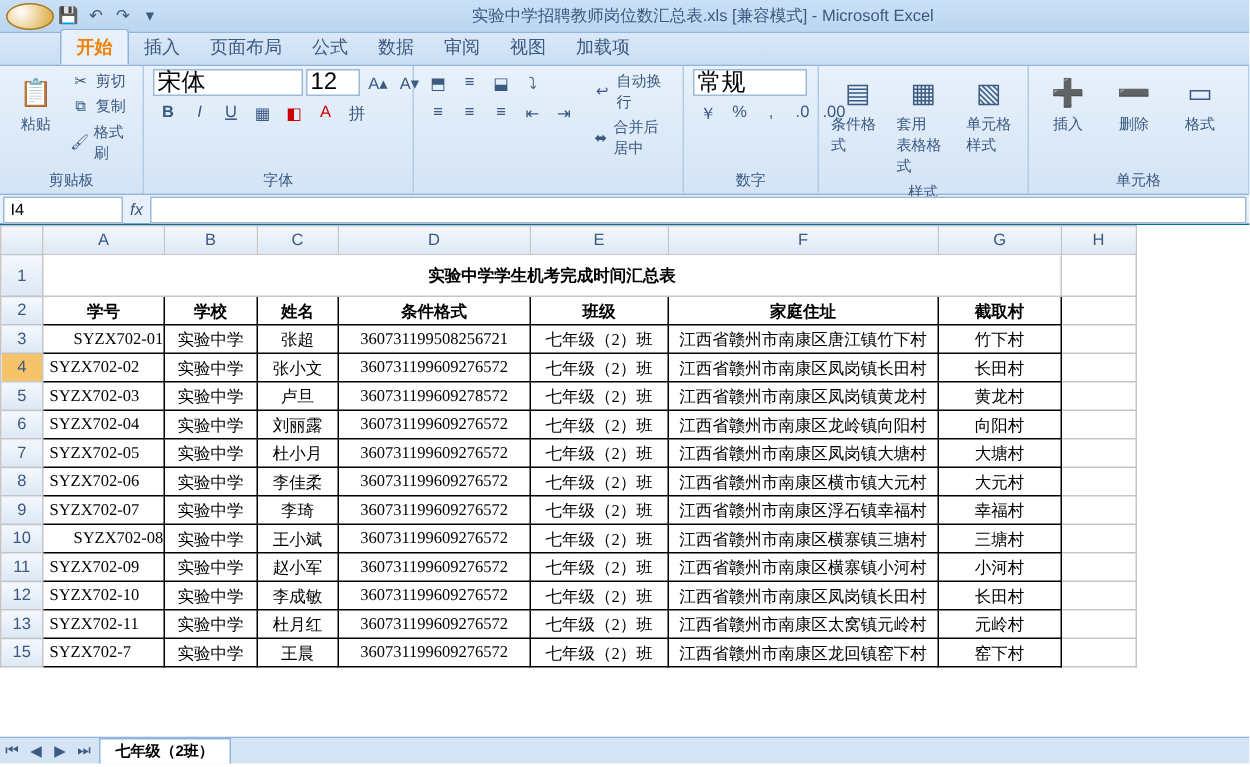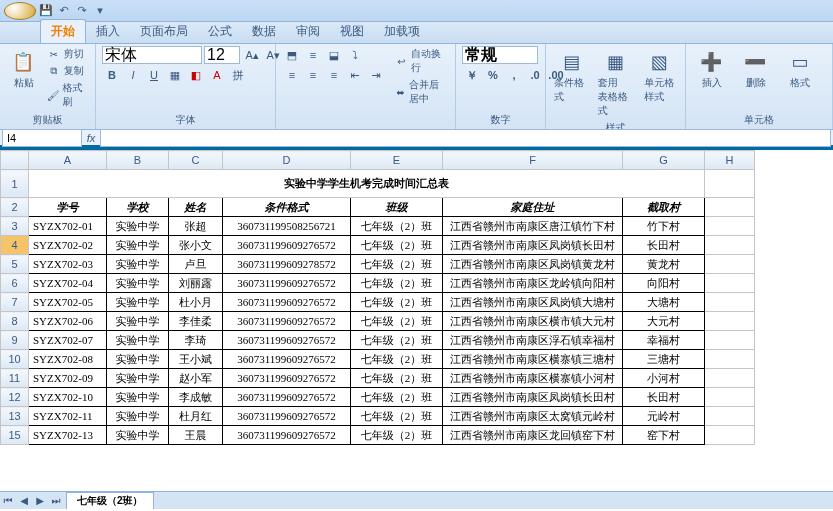--- a/index.html
+++ b/index.html
@@ -21,52 +21,53 @@
 .rgroup-label { font-size:10px; color:#3b5a82; text-align:center; padding-top:1px;}
 .bigbtn { display:flex; flex-direction:column; align-items:center; width:40px; padding:2px; cursor:pointer; font-size:10px; color:#3b5a82;}
 .bigbtn .ic { width:28px; height:28px; display:flex; align-items:center; justify-content:center; font-size:18px;}
 .smallrow { display:flex; flex-direction:column; gap:1px; }
 .smallbtn { display:flex; gap:3px; align-items:center; font-size:10px; color:#3b5a82; cursor:pointer; padding:1px;}
 .ic-sm { width:14px; height:14px; display:inline-flex; align-items:center; justify-content:center;}
 .combo { background:#fff; border:1px solid #9cb9d8; height:18px; font-size:16px; padding:0 2px; display:flex; align-items:center;}
 .btnrow { display:flex; gap:1px; }
 .btnrow .tb { width:20px; height:18px; border:1px solid transparent; display:flex; align-items:center; justify-content:center; cursor:pointer; font-size:11px; color:#3b5a82;}
 
-.namebox-row { background:#e8f1fb; height:20px; display:flex; align-items:center; border-bottom:5px solid #0369a1;}
+.namebox-row { background:#e8f1fb; height:20px; display:flex; align-items:center; border-bottom:1px solid #0369a1;}
 .namebox { width:80px; background:#fff; border:1px solid #9cb9d8; height:18px; margin-left:2px; padding:0 4px; font-size:11px;}
 .fx-btn { width:18px; height:18px; display:flex; align-items:center; justify-content:center; font-style:italic; color:#3b5a82; cursor:pointer;}
 .formula-bar { flex:1; background:#fff; border:1px solid #9cb9d8; height:18px; margin-right:2px;}
 
 .sheet-area { position:relative; height: 341px; overflow:hidden; background:#fff;}
 table.grid { border-collapse:collapse; table-layout:fixed; }
 table.grid th, table.grid td { border:1px solid #c5c5c5; font-size:11px; height:19px; overflow:hidden; white-space:nowrap; text-align:center;}
 table.grid th { background: linear-gradient(#f4f8fd,#dce8f5); color:#3b5a82; font-weight:normal; position:sticky; }
 table.grid .rowhdr { background: linear-gradient(#f4f8fd,#dce8f5); color:#3b5a82; text-align:center; width:28px;}
 table.grid .rowhdr.sel { background:#f5c36a;}
 .corner { width:28px; background:#dce8f5;}
 
 .data-title { font-size:16px; font-weight:bold; font-family:SimSun;}
-.data-hdr { font-weight:bold; font-family:SimSun; border:1px solid #000 !important; font-size:12px;font-style:italic;}
+.data-hdr { font-weight:bold; font-family:SimSun; border:1px solid #000 !important; font-size:12px;}
 .data-cell { border:1px solid #000 !important; font-size:12px; font-family:SimSun; }
 
 .sheettabs { background:#d4e4f5; height:18px; display:flex; align-items:center; border-top:1px solid #8fb4dd; font-size:10px;}
 .navbtn { width:16px; height:16px; display:flex; align-items:center; justify-content:center; color:#3b5a82; cursor:pointer;}
 .sheettab { background:#fff; border:1px solid #8fb4dd; border-bottom:none; padding:1px 10px; margin-left:2px; cursor:pointer; font-weight:bold;}
 </style>
 </head>
 <body>
 
 <div class="titlebar">
   <div class="qat">
     <div class="office-btn"></div>
     <div class="qat-btn">💾</div>
     <div class="qat-btn">↶</div>
     <div class="qat-btn">↷</div>
     <div class="qat-btn">▾</div>
   </div>
+  <div class="title-text">实验中学招聘教师岗位数汇总表.xls [兼容模式] - Microsoft Excel</div>
 </div>
 
 <div class="ribbon-tabs" id="ribbon-tabs">
     <div class="ribbon-tab active">开始</div>
     <div class="ribbon-tab">插入</div>
     <div class="ribbon-tab">页面布局</div>
     <div class="ribbon-tab">公式</div>
     <div class="ribbon-tab">数据</div>
     <div class="ribbon-tab">审阅</div>
     <div class="ribbon-tab">视图</div>
@@ -155,21 +156,21 @@
           </div>
         <div class="smallbtn">
             <span class="ic-sm">⬌</span>
             <span>合并后居中</span>
           </div>
       </div>
     </div>
   </div>
 
   <div class="rgroup" style="width:90px">
-    <div class="rgroup-body" style="flex-direction:column; gap:2px;font-weight:bold;">
+    <div class="rgroup-body" style="flex-direction:column; gap:2px;">
       <div class="combo" style="width:76px">
           <span>常规</span>
         </div>
       <div class="btnrow">
         <div class="tb">￥</div>
         <div class="tb">%</div>
         <div class="tb">,</div>
         <div class="tb">.0</div>
         <div class="tb">.00</div>
       </div>
@@ -258,21 +259,21 @@
           <td class="data-hdr">学校</td>
           <td class="data-hdr">姓名</td>
           <td class="data-hdr">条件格式</td>
           <td class="data-hdr">班级</td>
           <td class="data-hdr">家庭住址</td>
           <td class="data-hdr">截取村</td>
           <td></td>
         </tr>
         <tr>
           <td class="rowhdr">3</td>
-          <td class="data-cell" style="text-align:left;padding-left:4px;">SYZX702-01</td>
+          <td class="data-cell" style="text-align:right;padding-left:4px;">SYZX702-01</td>
           <td class="data-cell" style="">实验中学</td>
           <td class="data-cell" style="">张超</td>
           <td class="data-cell" style="">360731199508256721</td>
           <td class="data-cell" style="">七年级（2）班</td>
           <td class="data-cell" style="">江西省赣州市南康区唐江镇竹下村</td>
           <td class="data-cell" style="">竹下村</td>
           <td></td>
         </tr>
         <tr>
           <td class="rowhdr sel">4</td>
@@ -335,21 +336,21 @@
           <td class="data-cell" style="">实验中学</td>
           <td class="data-cell" style="">李琦</td>
           <td class="data-cell" style="">360731199609276572</td>
           <td class="data-cell" style="">七年级（2）班</td>
           <td class="data-cell" style="">江西省赣州市南康区浮石镇幸福村</td>
           <td class="data-cell" style="">幸福村</td>
           <td></td>
         </tr>
         <tr>
           <td class="rowhdr">10</td>
-          <td class="data-cell" style="text-align:left;padding-left:4px;">SYZX702-08</td>
+          <td class="data-cell" style="text-align:left;padding-left:20px;">SYZX702-08</td>
           <td class="data-cell" style="">实验中学</td>
           <td class="data-cell" style="">王小斌</td>
           <td class="data-cell" style="">360731199609276572</td>
           <td class="data-cell" style="">七年级（2）班</td>
           <td class="data-cell" style="">江西省赣州市南康区横寨镇三塘村</td>
           <td class="data-cell" style="">三塘村</td>
           <td></td>
         </tr>
         <tr>
           <td class="rowhdr">11</td>
@@ -379,21 +380,21 @@
           <td class="data-cell" style="">实验中学</td>
           <td class="data-cell" style="">杜月红</td>
           <td class="data-cell" style="">360731199609276572</td>
           <td class="data-cell" style="">七年级（2）班</td>
           <td class="data-cell" style="">江西省赣州市南康区太窝镇元岭村</td>
           <td class="data-cell" style="">元岭村</td>
           <td></td>
         </tr>
         <tr>
           <td class="rowhdr">15</td>
-          <td class="data-cell" style="text-align:left;padding-left:4px;">SYZX702-13</td>
+          <td class="data-cell" style="text-align:left;padding-left:4px;">SYZX702-7</td>
           <td class="data-cell" style="">实验中学</td>
           <td class="data-cell" style="">王晨</td>
           <td class="data-cell" style="">360731199609276572</td>
           <td class="data-cell" style="">七年级（2）班</td>
           <td class="data-cell" style="">江西省赣州市南康区龙回镇窑下村</td>
           <td class="data-cell" style="">窑下村</td>
           <td></td>
         </tr>
       </tbody>
     </table>

